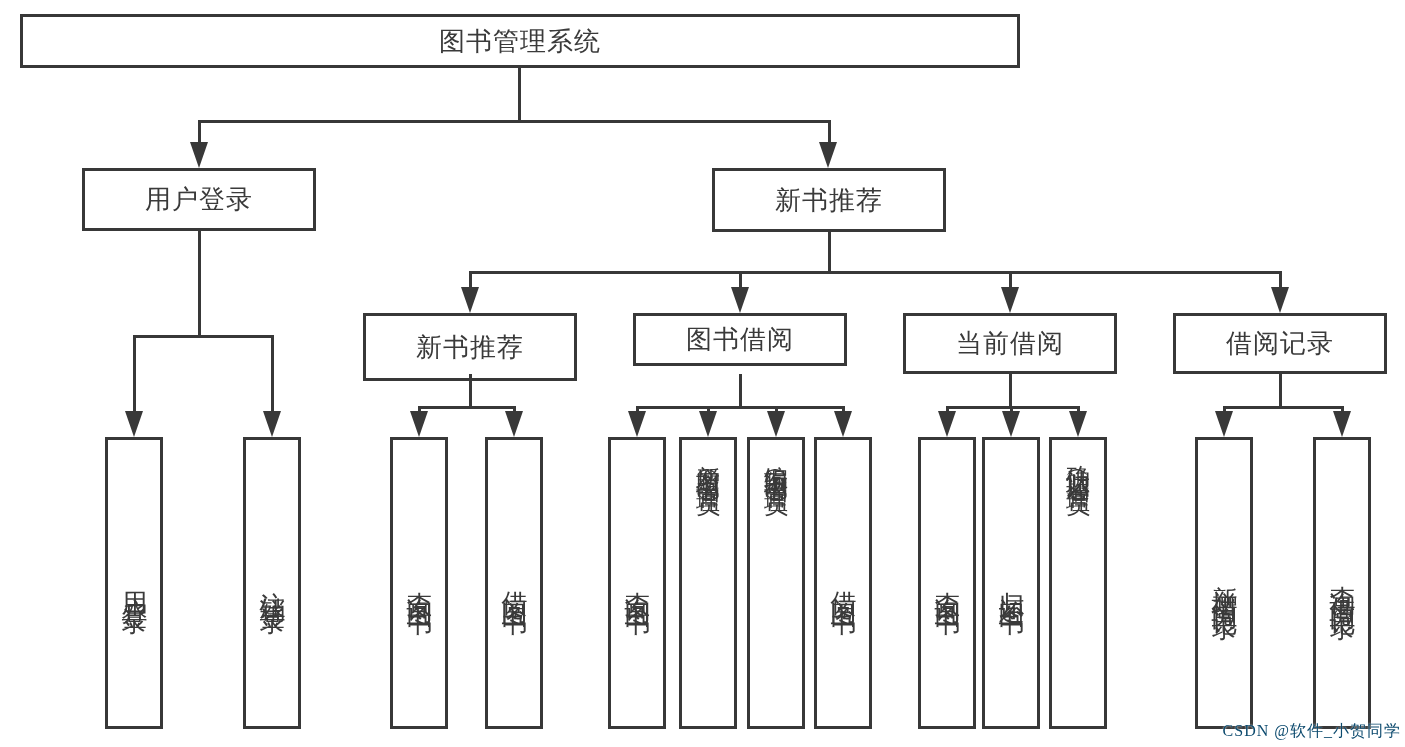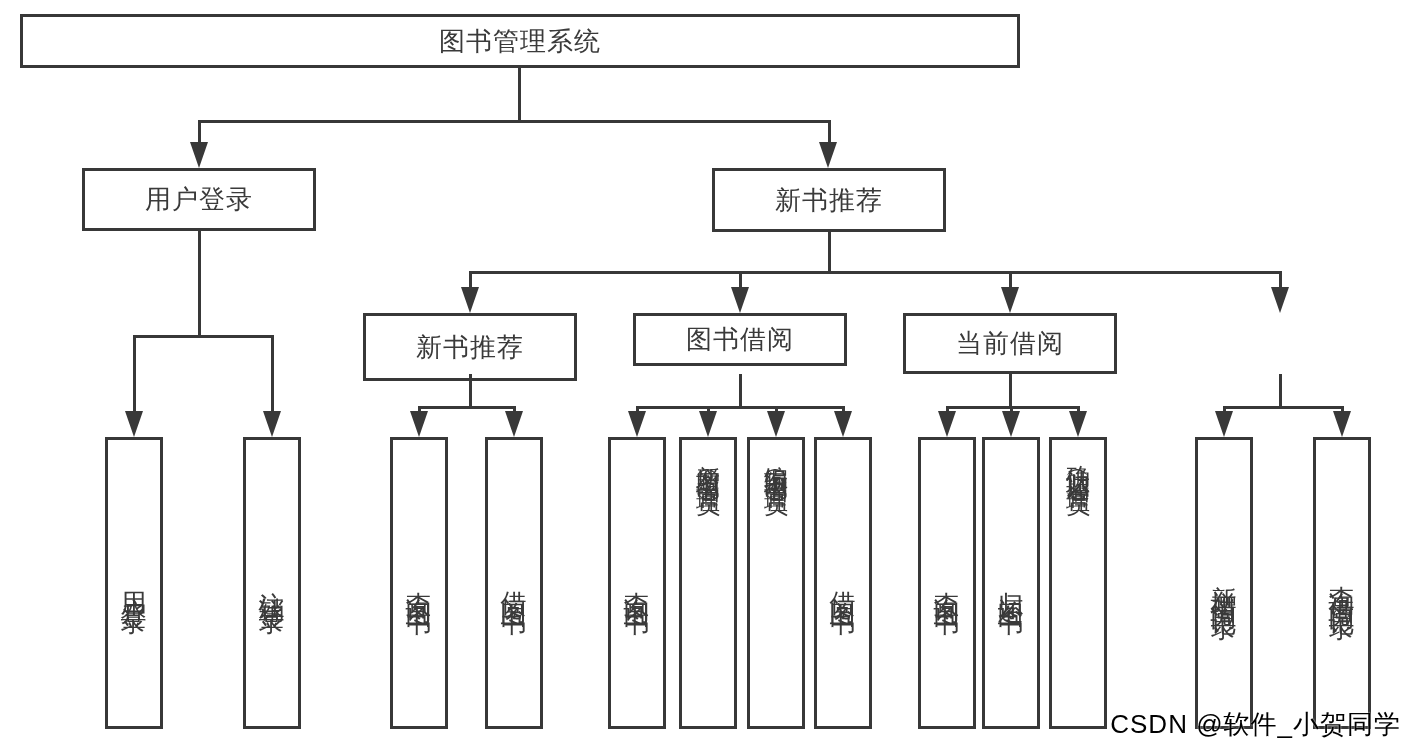--- a/index.html
+++ b/index.html
@@ -1,20 +1,20 @@
 <!DOCTYPE html>
 <html><head>
 <meta charset="utf-8">
 <style>
   html,body { margin:0; padding:0; background:#ffffff; }
   #canvas {
     position:relative;
     width:1405px; height:747px;
     background:#ffffff;
-    font-family:Liberation Sans, sans-serif;
+    font-family:Liberation Serif, serif;
     color:#333333;
     overflow:hidden;
   }
   .hbox {
     position:absolute;
     box-sizing:border-box;
     border:3px solid #383838;
     background:#ffffff;
     display:flex; align-items:center; justify-content:center;
     font-size:26px;
@@ -44,22 +44,22 @@
   .vline { position:absolute; width:3px;  background:#383838; }
   .arrow {
     position:absolute; width:0; height:0;
     border-left:9px solid transparent;
     border-right:9px solid transparent;
     border-top:26px solid #383838;
   }
   .watermark {
     position:absolute;
     right:4px; bottom:5px;
-    font-size:26px;
-    color:#000000;
+    font-size:16px;
+    color:#0c4a6e;
     text-shadow:0 0 2px #ffffff;
     z-index:10;
     letter-spacing:1px;
   }
 </style>
 </head>
 <body>
 
 <div id="canvas">
 
@@ -75,20 +75,23 @@
   </div>
 
   <div class="hbox" style="left:363px; top:313px; width:214px; height:68px">
     <span>新书推荐</span>
   </div>
   <div class="hbox" style="left:633px; top:313px; width:214px; height:53px">
     <span>图书借阅</span>
   </div>
   <div class="hbox" style="left:903px; top:313px; width:214px; height:61px">
     <span>当前借阅</span>
+  </div>
+  <div class="hbox" style="left:1173px; top:313px; width:214px; height:61px">
+    <span>借阅记录</span>
   </div>
 
   <div class="vbox" style="left:105px">
     <span class="vtext">用户登录</span>
   </div>
   <div class="vbox" style="left:243px">
     <span class="vtext">注销登录</span>
   </div>
 
   <div class="vbox" style="left:390px">

